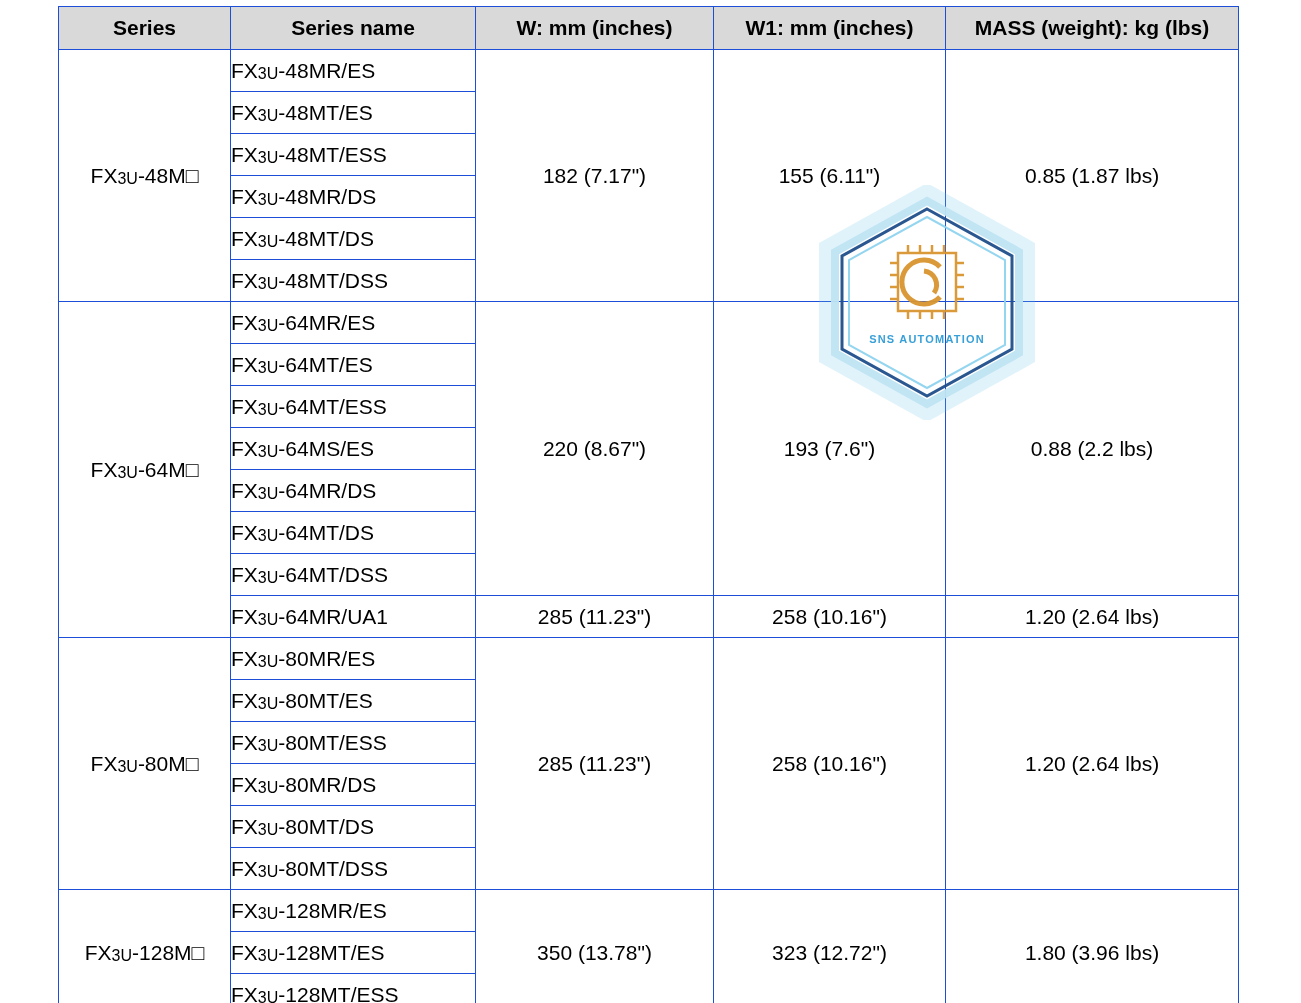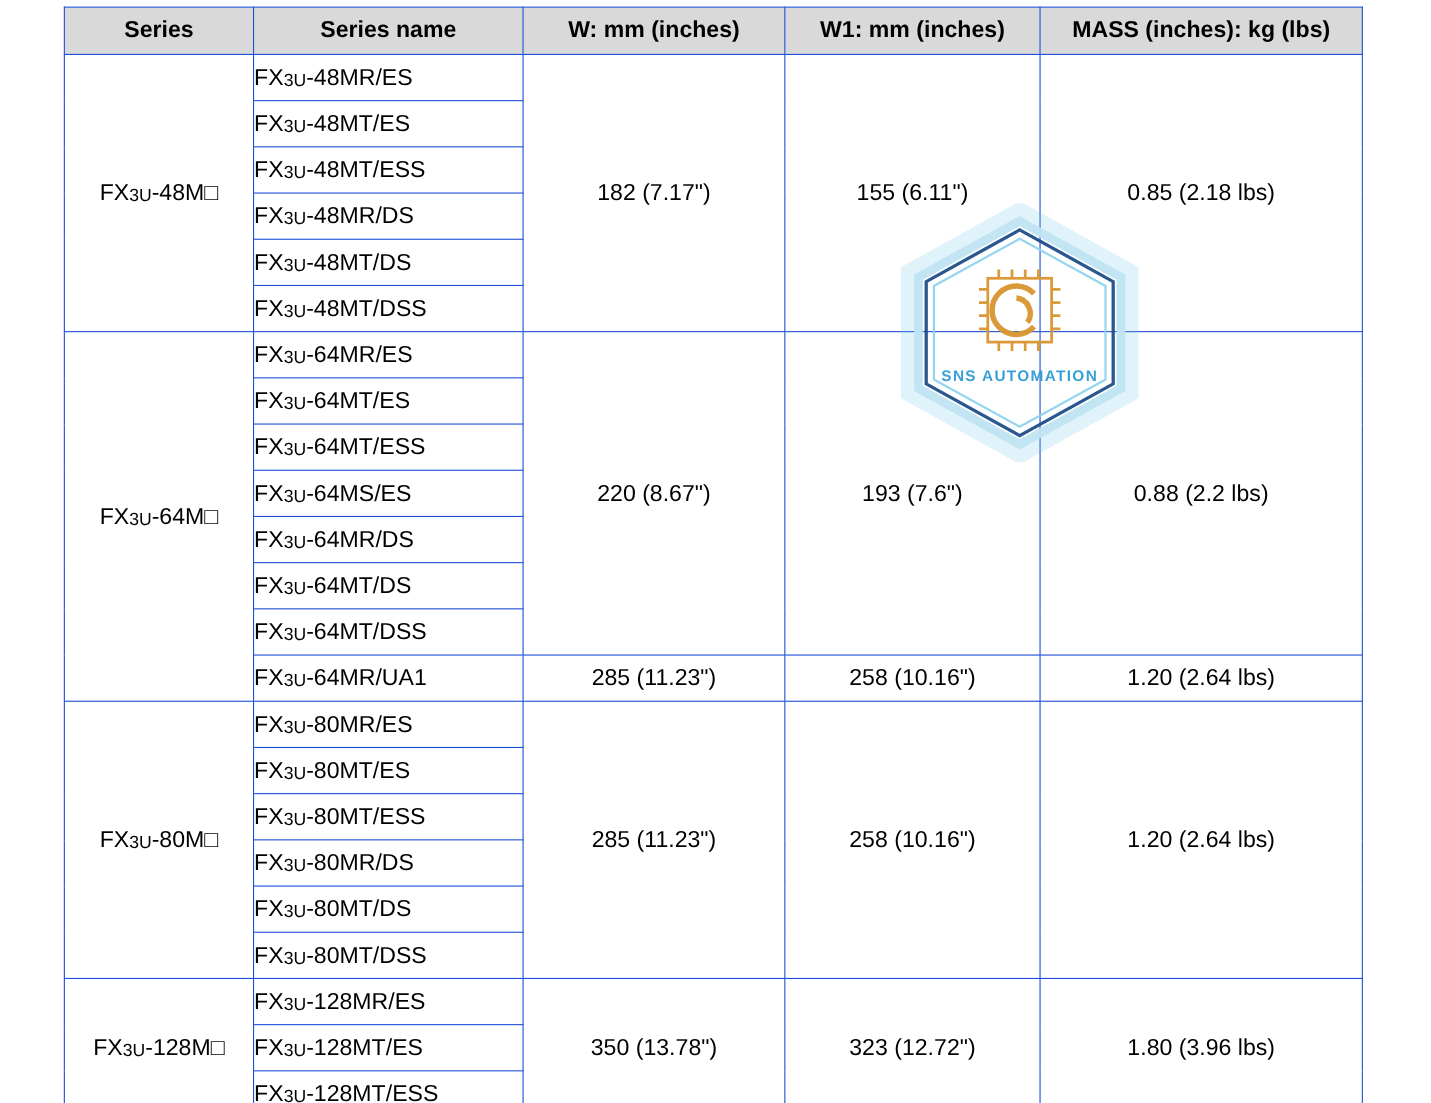--- a/index.html
+++ b/index.html
@@ -91,21 +91,21 @@
     width: 230px;
     height: 235px;
     pointer-events: none;
     opacity: 0.95;
   }
   #watermark .wm-text {
     position: absolute;
     width: 100%;
     text-align: center;
     top: 148px;
-    font-size: 14px;
+    font-size: 11px;
     letter-spacing: 1.2px;
     font-weight: bold;
     color: #2e9bd6;
     font-family: "Liberation Sans", sans-serif;
   }
 </style>
 </head>
 <body>
 
 <table id="spec-table">
@@ -115,30 +115,30 @@
     <col class="c-w">
     <col class="c-w1">
     <col class="c-mass">
   </colgroup>
   <thead>
     <tr>
       <th class="first">Series</th>
       <th>Series name</th>
       <th>W: mm (inches)</th>
       <th>W1: mm (inches)</th>
-      <th class="last">MASS (inches): kg (lbs)</th>
+      <th class="last">MASS (weight): kg (lbs)</th>
     </tr>
   </thead>
   <tbody id="table-body">
       <tr class="group-start">
         <td class="series-cell" rowspan="6">FX<span class="sub">3U</span>-48M□</td>
         <td class="model-cell">FX<span class="sub">3U</span>-48MR/ES</td>
         <td class="val-cell" rowspan="6">182 (7.17")</td>
         <td class="val-cell" rowspan="6">155 (6.11")</td>
-        <td class="val-cell last-col" rowspan="6">0.85 (2.18 lbs)</td>
+        <td class="val-cell last-col" rowspan="6">0.85 (1.87 lbs)</td>
       </tr>
       <tr>
         <td class="model-cell">FX<span class="sub">3U</span>-48MT/ES</td>
       </tr>
       <tr>
         <td class="model-cell">FX<span class="sub">3U</span>-48MT/ESS</td>
       </tr>
       <tr>
         <td class="model-cell">FX<span class="sub">3U</span>-48MR/DS</td>
       </tr>

